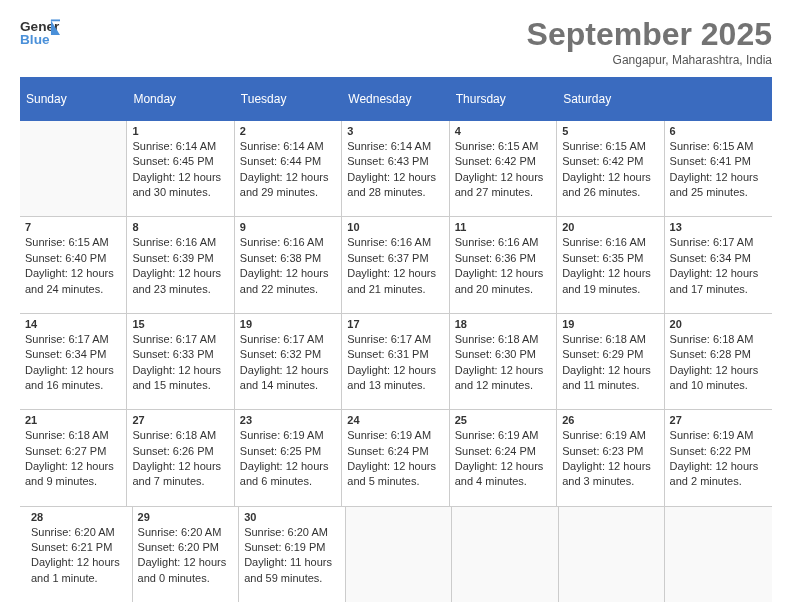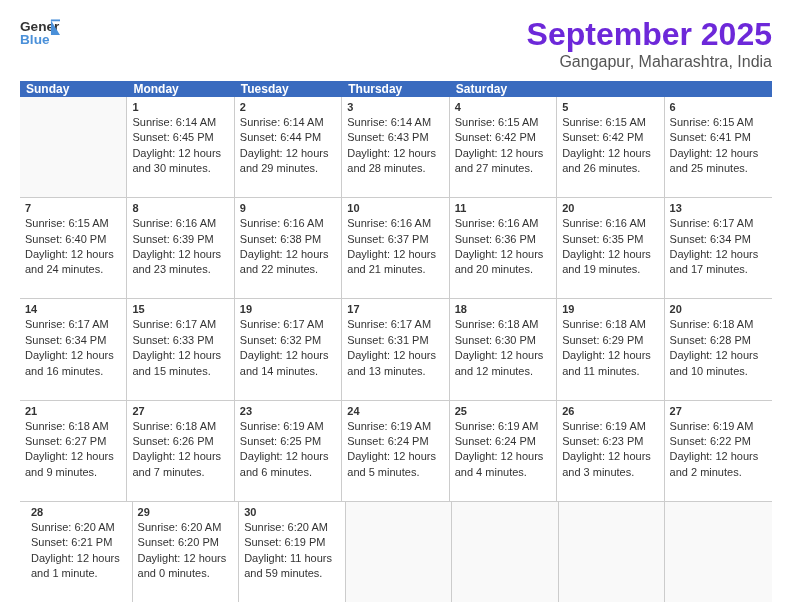--- a/index.html
+++ b/index.html
@@ -27,41 +27,41 @@
       display: flex;
       flex-direction: column;
       align-items: flex-start;
     }
     .title-area {
       text-align: right;
     }
     .main-title {
       font-size: 32px;
       font-weight: bold;
-      color: #6d28d9;
+      color: #737373;
     }
     .sub-title {
-      font-size: 16px;
+      font-size: 12px;
       color: #555;
     }
     .calendar {
       flex: 1;
       display: flex;
       flex-direction: column;
     }
     .cal-header {
       display: grid;
       grid-template-columns: repeat(7, 1fr);
       background: #3a6bbf;
     }
     .cal-header-cell {
       color: #fff;
       font-size: 12px;
-      font-weight: bold;
-      padding: 1px 6px;
+      font-weight: normal;
+      padding: 15px 6px;
       text-align: left;
     }
     .cal-body {
       display: flex;
       flex-direction: column;
       flex: 1;
     }
     .cal-row {
       display: grid;
       grid-template-columns: repeat(7, 1fr);
@@ -126,20 +126,21 @@
       <div class="main-title">September 2025</div>
       <div class="sub-title">Gangapur, Maharashtra, India</div>
     </div>
   </div>
 
   <div class="calendar">
     <div class="cal-header">
       <div class="cal-header-cell">Sunday</div>
       <div class="cal-header-cell">Monday</div>
       <div class="cal-header-cell">Tuesday</div>
+      <div class="cal-header-cell">Wednesday</div>
       <div class="cal-header-cell">Thursday</div>
       <div class="cal-header-cell">Saturday</div>
     </div>
     <div class="cal-body" id="cal-body">
     <div class="cal-row">
           <div class="cal-cell empty"></div>
           <div class="cal-cell">
             <span class="day-num">1</span>
             <div class="cell-info" style="white-space: pre-line;">Sunrise: 6:14 AM
 Sunset: 6:45 PM

